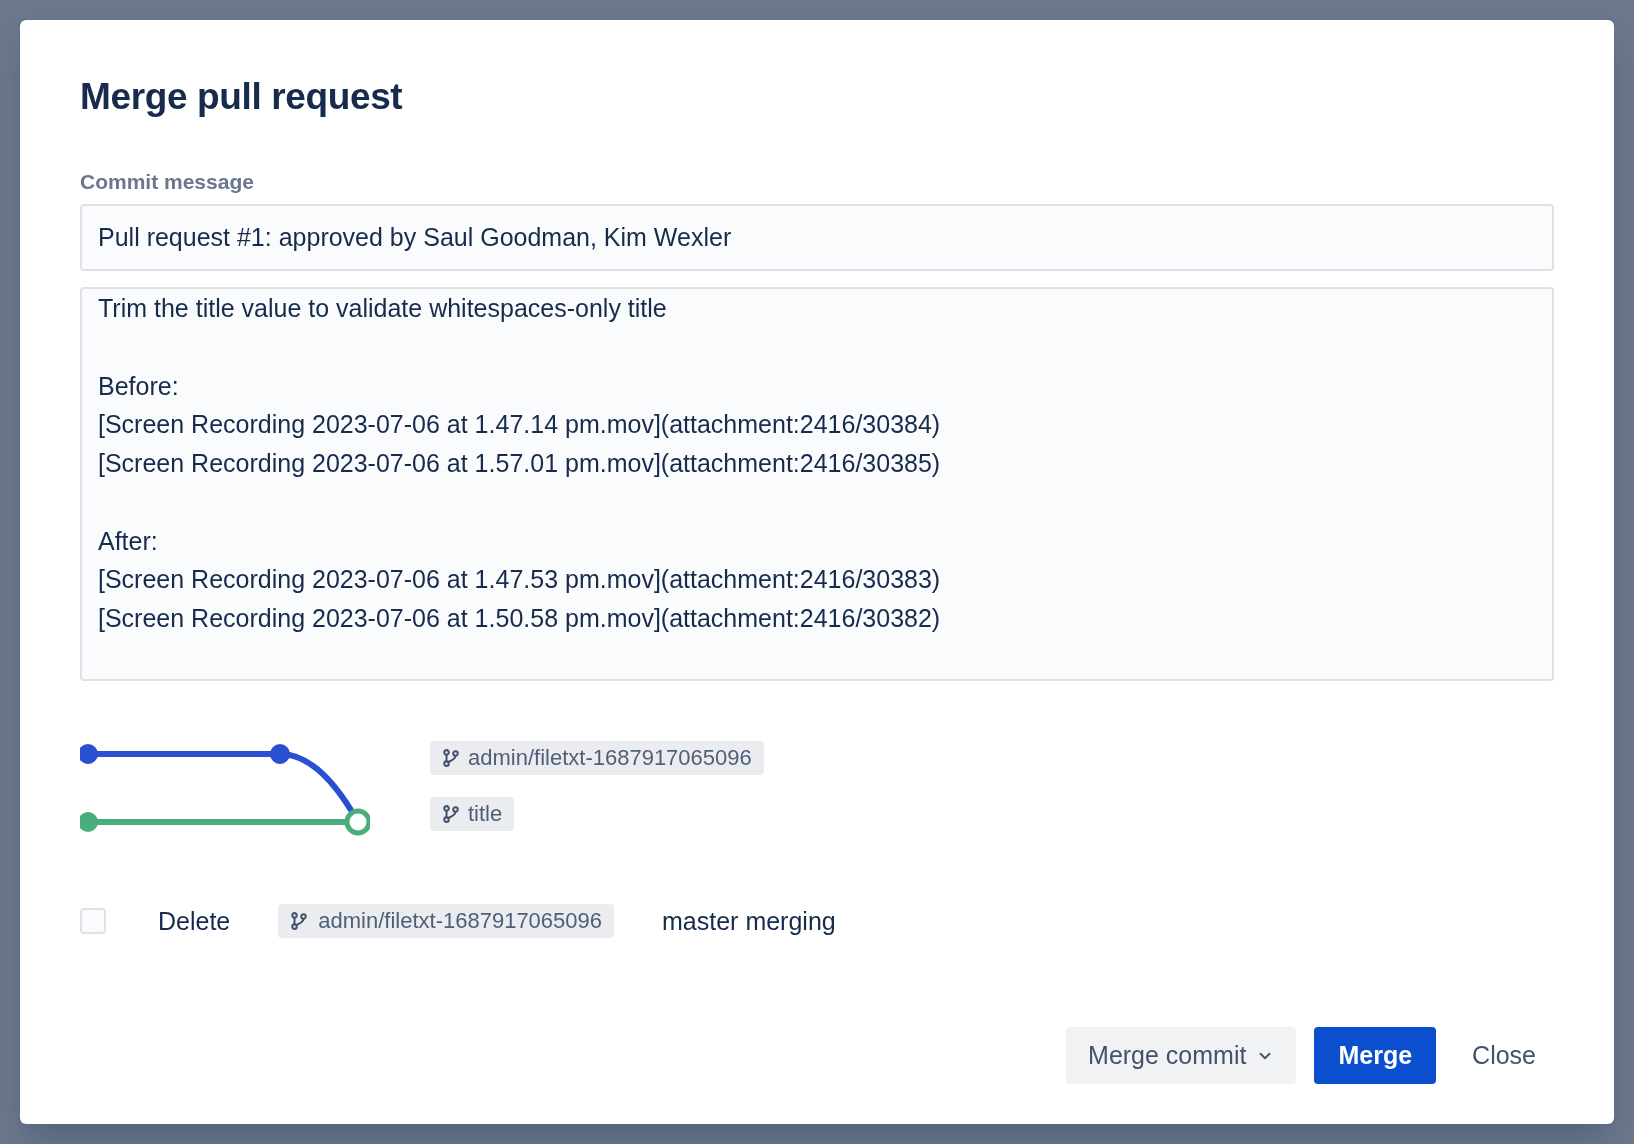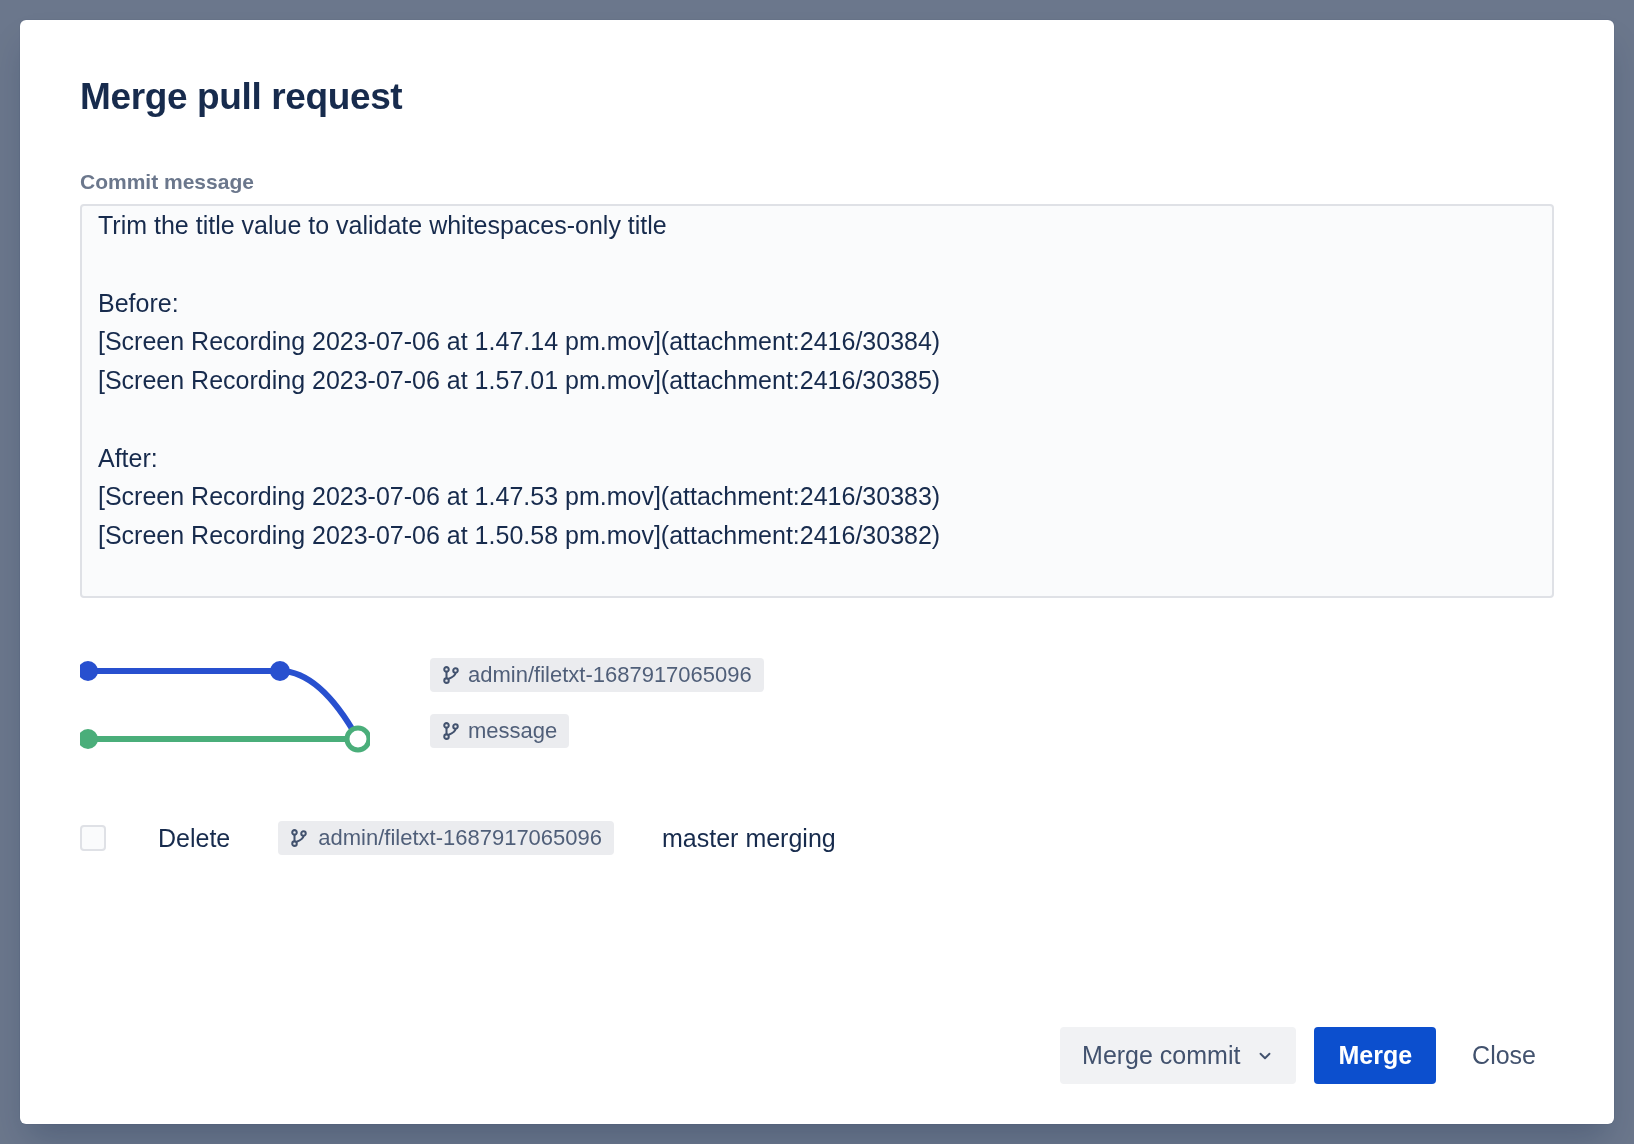--- a/index.html
+++ b/index.html
@@ -135,21 +135,21 @@
     .footer {
       margin-top: auto;
       display: flex;
       justify-content: flex-end;
       align-items: center;
       gap: 18px;
     }
     .btn-select {
       display: inline-flex;
       align-items: center;
-      gap: 16px;
+      gap: 10px;
       background: #f1f2f4;
       border: none;
       border-radius: 4px;
       padding: 14px 22px;
       font-size: 25px;
       font-weight: 500;
       color: #42526e;
       cursor: pointer;
       font-family: inherit;
     }
@@ -180,20 +180,21 @@
   </style>
 </head>
 <body>
 
 <div class="modal">
 
   <h1 class="modal-title">Merge pull request</h1>
 
   <label class="field-label">Commit message</label>
 
+  <input type="text" class="text-input" value="Pull request #1: approved by Saul Goodman, Kim Wexler" style="">
 
   <textarea class="text-area" style="">Trim the title value to validate whitespaces-only title
 
 Before:
 [Screen Recording 2023-07-06 at 1.47.14 pm.mov](attachment:2416/30384)
 [Screen Recording 2023-07-06 at 1.57.01 pm.mov](attachment:2416/30385)
 
 After:
 [Screen Recording 2023-07-06 at 1.47.53 pm.mov](attachment:2416/30383)
 [Screen Recording 2023-07-06 at 1.50.58 pm.mov](attachment:2416/30382)</textarea>
@@ -231,21 +232,21 @@
       <span class="branch-tag">
         <span class="branch-icon">
           <svg width="18" height="20" viewBox="0 0 16 16" fill="none">
             <circle cx="4" cy="3" r="2" stroke="#42526e" stroke-width="1.8"></circle>
             <circle cx="4" cy="13" r="2" stroke="#42526e" stroke-width="1.8"></circle>
             <circle cx="12" cy="4" r="2" stroke="#42526e" stroke-width="1.8"></circle>
             <path d="M4 5 V11" stroke="#42526e" stroke-width="1.8"></path>
             <path d="M12 6 Q12 9 5.5 11.5" stroke="#42526e" stroke-width="1.8" fill="none"></path>
           </svg>
         </span>
-        <span>message</span>
+        <span>title</span>
       </span>
     </div>
   </div>
 
   <div class="delete-row">
     <div class="checkbox"></div>
     <span class="delete-text-pre">Delete</span>
     <span class="branch-tag-inline">
       <span class="branch-icon">
         <svg width="18" height="20" viewBox="0 0 16 16" fill="none">

